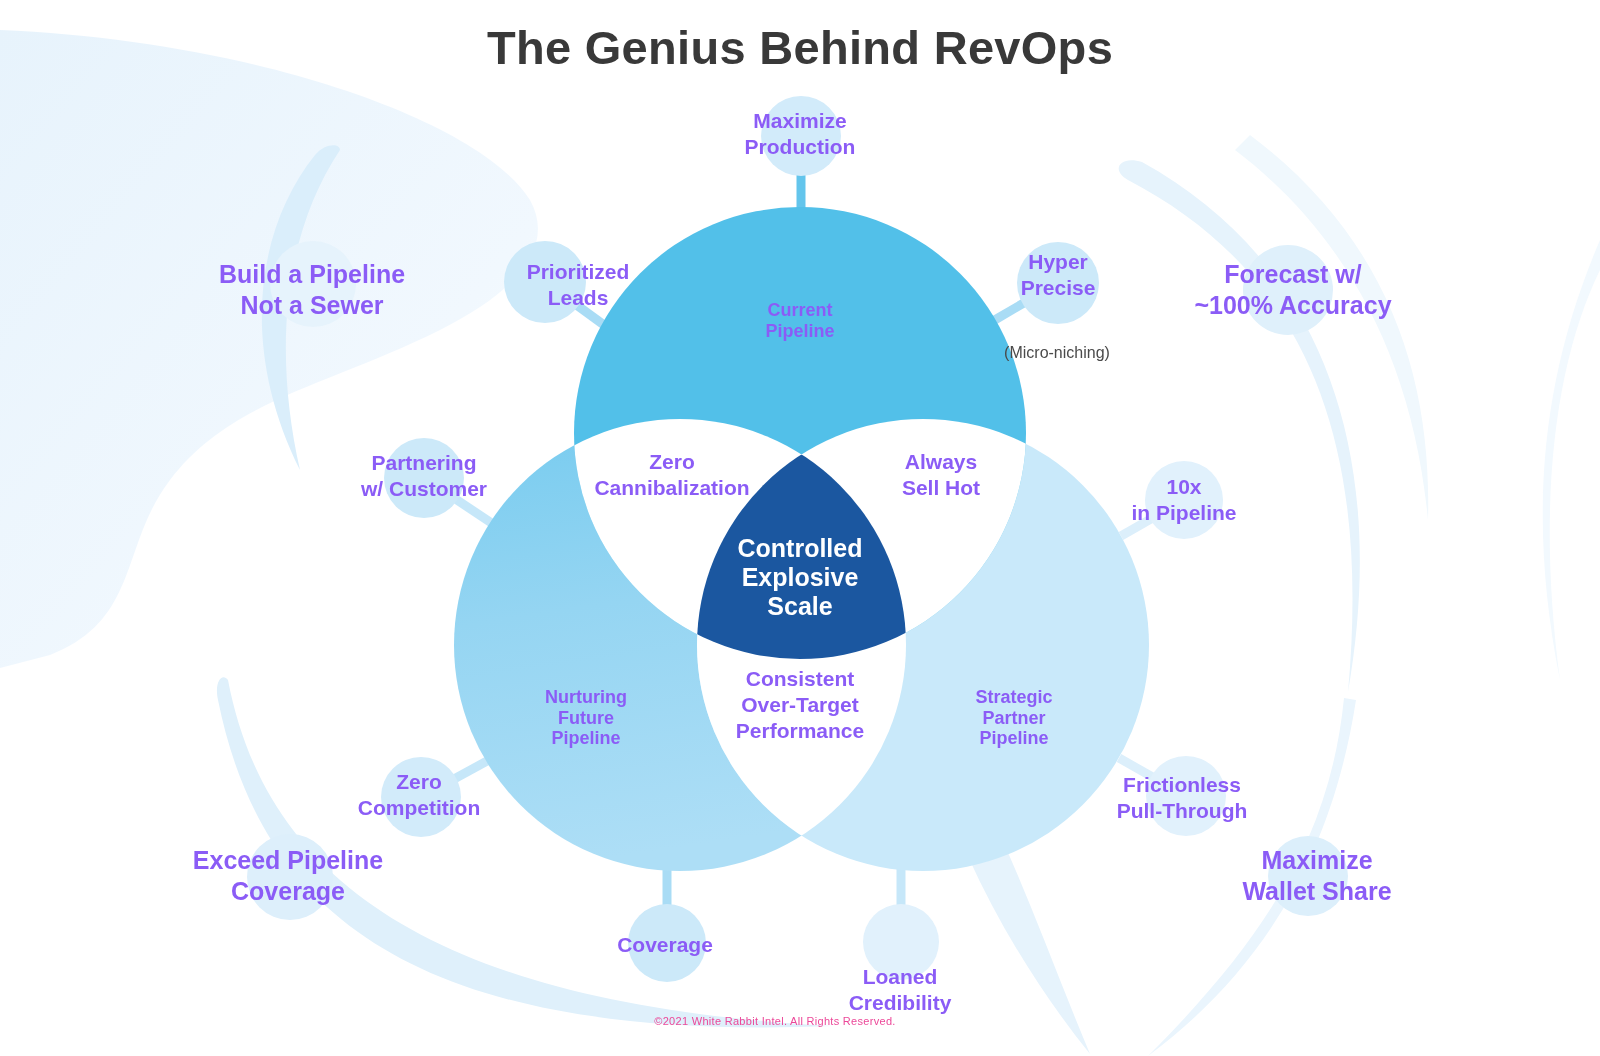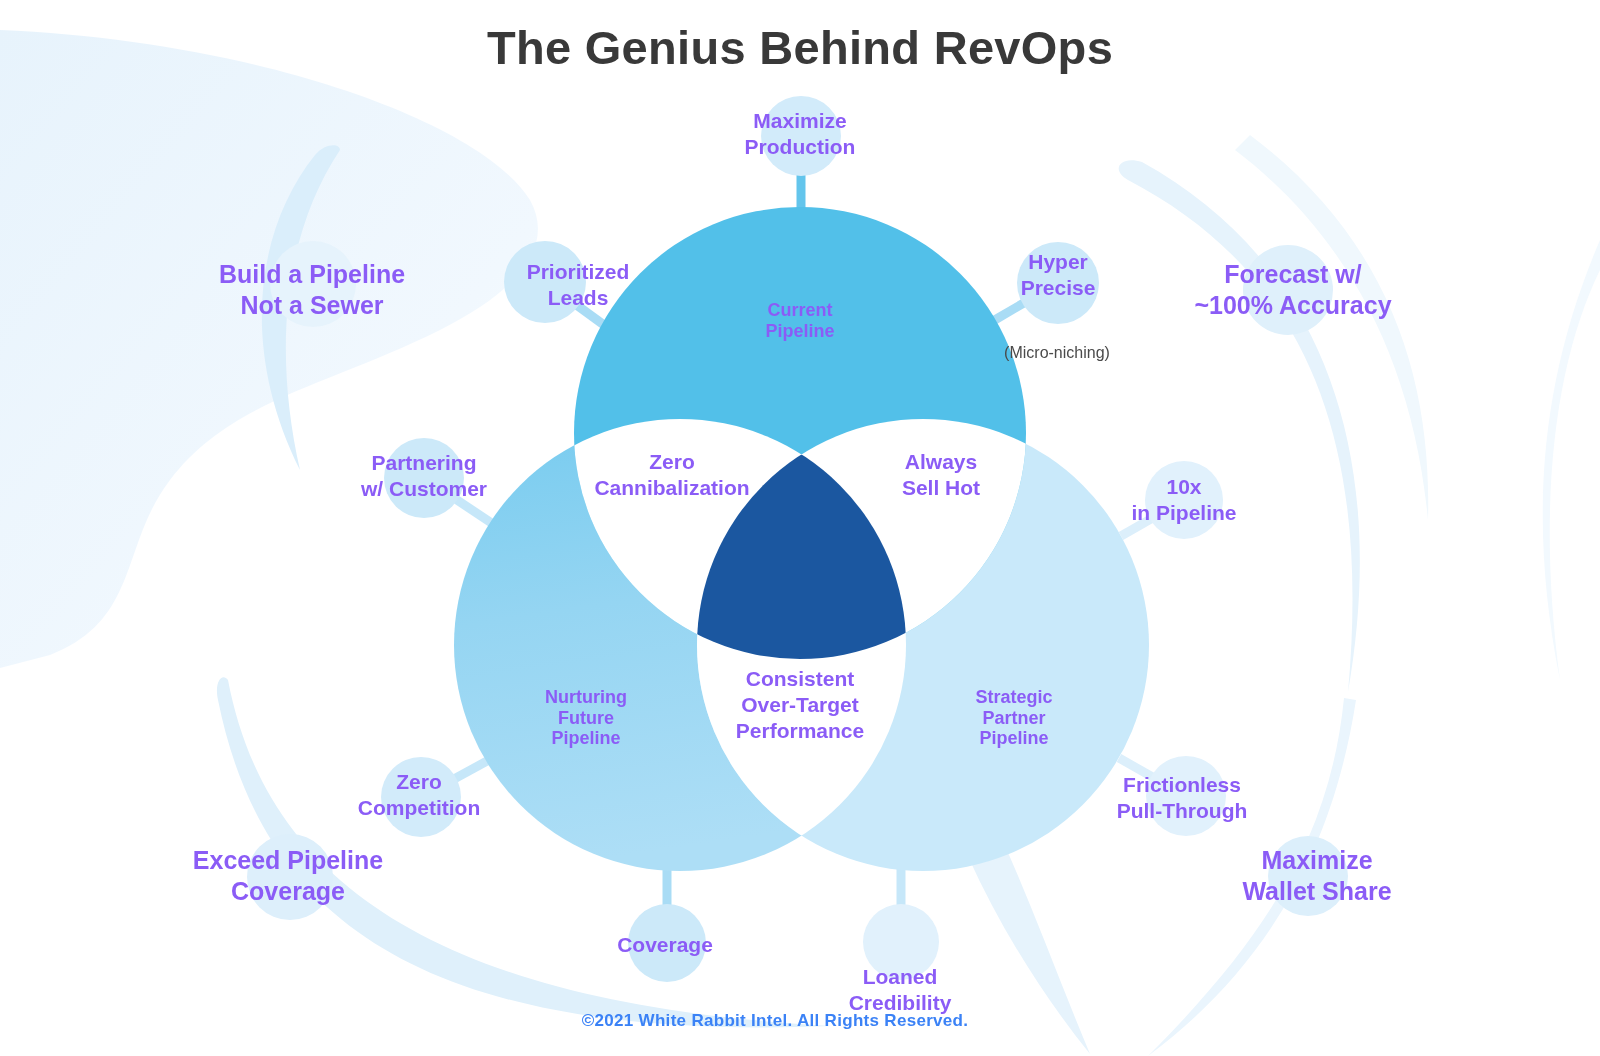--- a/index.html
+++ b/index.html
@@ -14,21 +14,21 @@
     white-space:pre-line;text-align:center;
     color:#8b5cf6;font-weight:bold;
   }
   .lbl-title{font-size:47px;letter-spacing:.3px;color:#393939;}
   .lbl-circle{font-size:18px;line-height:1.14;}
   .lbl-lens{font-size:21px;line-height:1.24;}
   .lbl-center{font-size:25px;line-height:1.15;color:#ffffff;}
   .lbl-sat{font-size:21px;line-height:1.24;}
   .lbl-sub{font-size:16px;font-weight:normal;color:#4a4a4a;}
   .lbl-outer{font-size:25px;line-height:1.24;}
-  .lbl-footer{font-size:17px;font-weight:bold;color:#3b82f6;letter-spacing:.3px;}
+  .lbl-footer{font-size:11px;font-weight:normal;color:#ec4899;letter-spacing:.3px;}
 </style>
 </head>
 <body>
 
 <div class="stage">
 
   <svg viewBox="0 0 1600 1056" aria-hidden="true">
     <defs>
       <clipPath id="clipTop">
           <circle cx="800" cy="433" r="226"></circle>
@@ -116,20 +116,23 @@
 
     <div class="lbl lbl-circle" style="left:800px;top:321px;">Current
 Pipeline</div>
     <div class="lbl lbl-circle" style="left:586px;top:718px;">Nurturing
 Future
 Pipeline</div>
     <div class="lbl lbl-circle" style="left:1014px;top:718px;">Strategic
 Partner
 Pipeline</div>
 
+    <div class="lbl lbl-center" style="left:800px;top:577px;">Controlled
+Explosive
+Scale</div>
 
     <div class="lbl lbl-lens" style="left:672px;top:475px;">Zero
 Cannibalization</div>
     <div class="lbl lbl-lens" style="left:941px;top:475px;">Always
 Sell Hot</div>
     <div class="lbl lbl-lens" style="left:800px;top:705px;">Consistent
 Over-Target
 Performance</div>
 
     <div class="lbl lbl-sat" style="left:800px;top:134px;">Maximize

